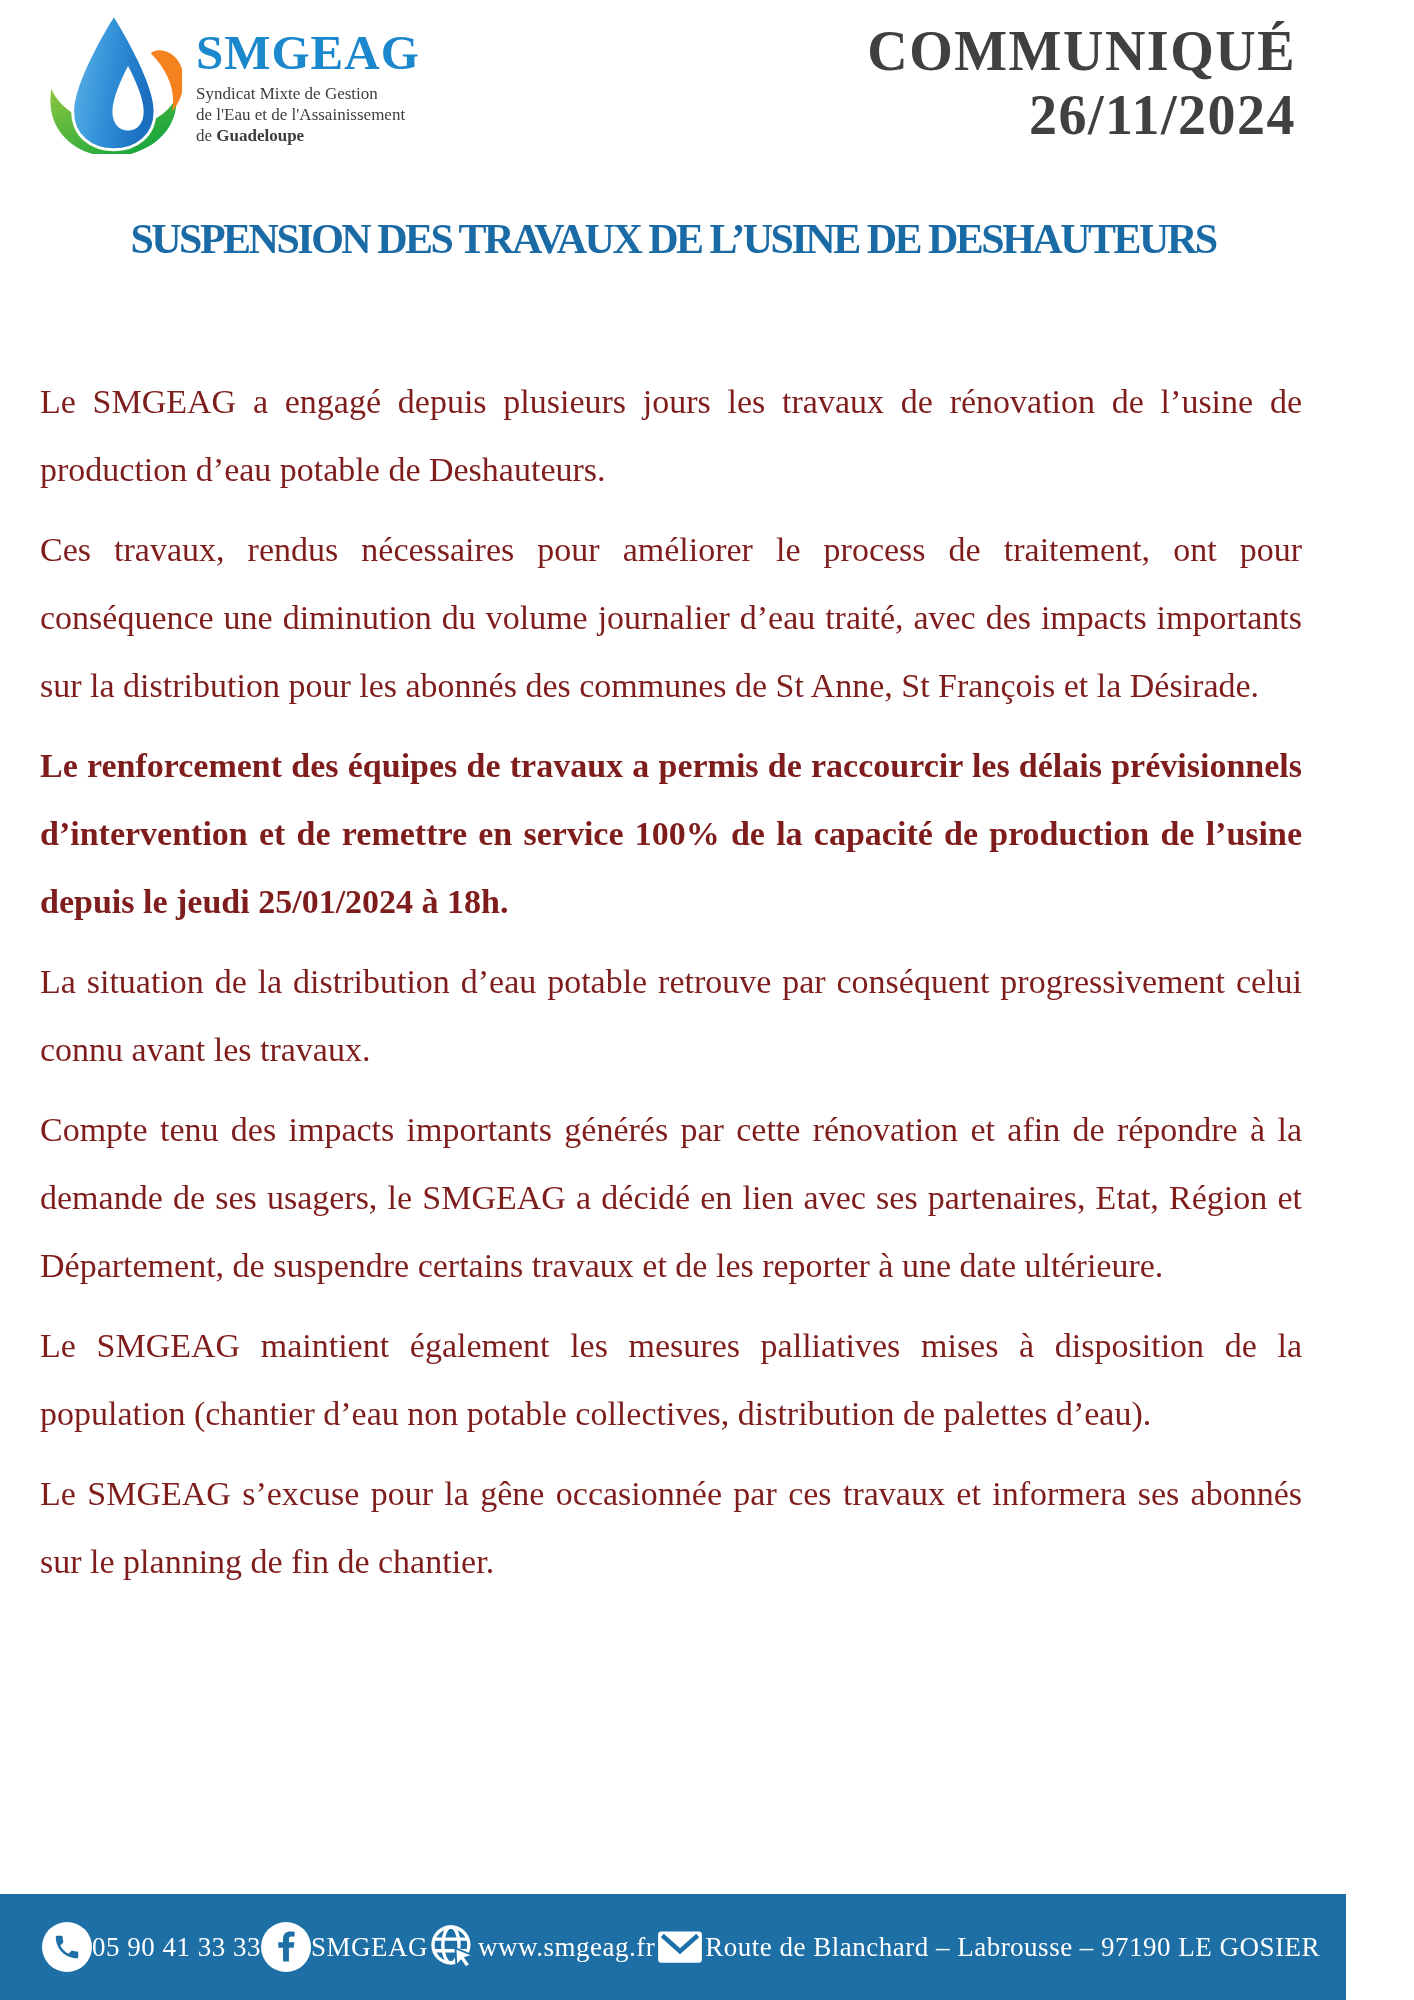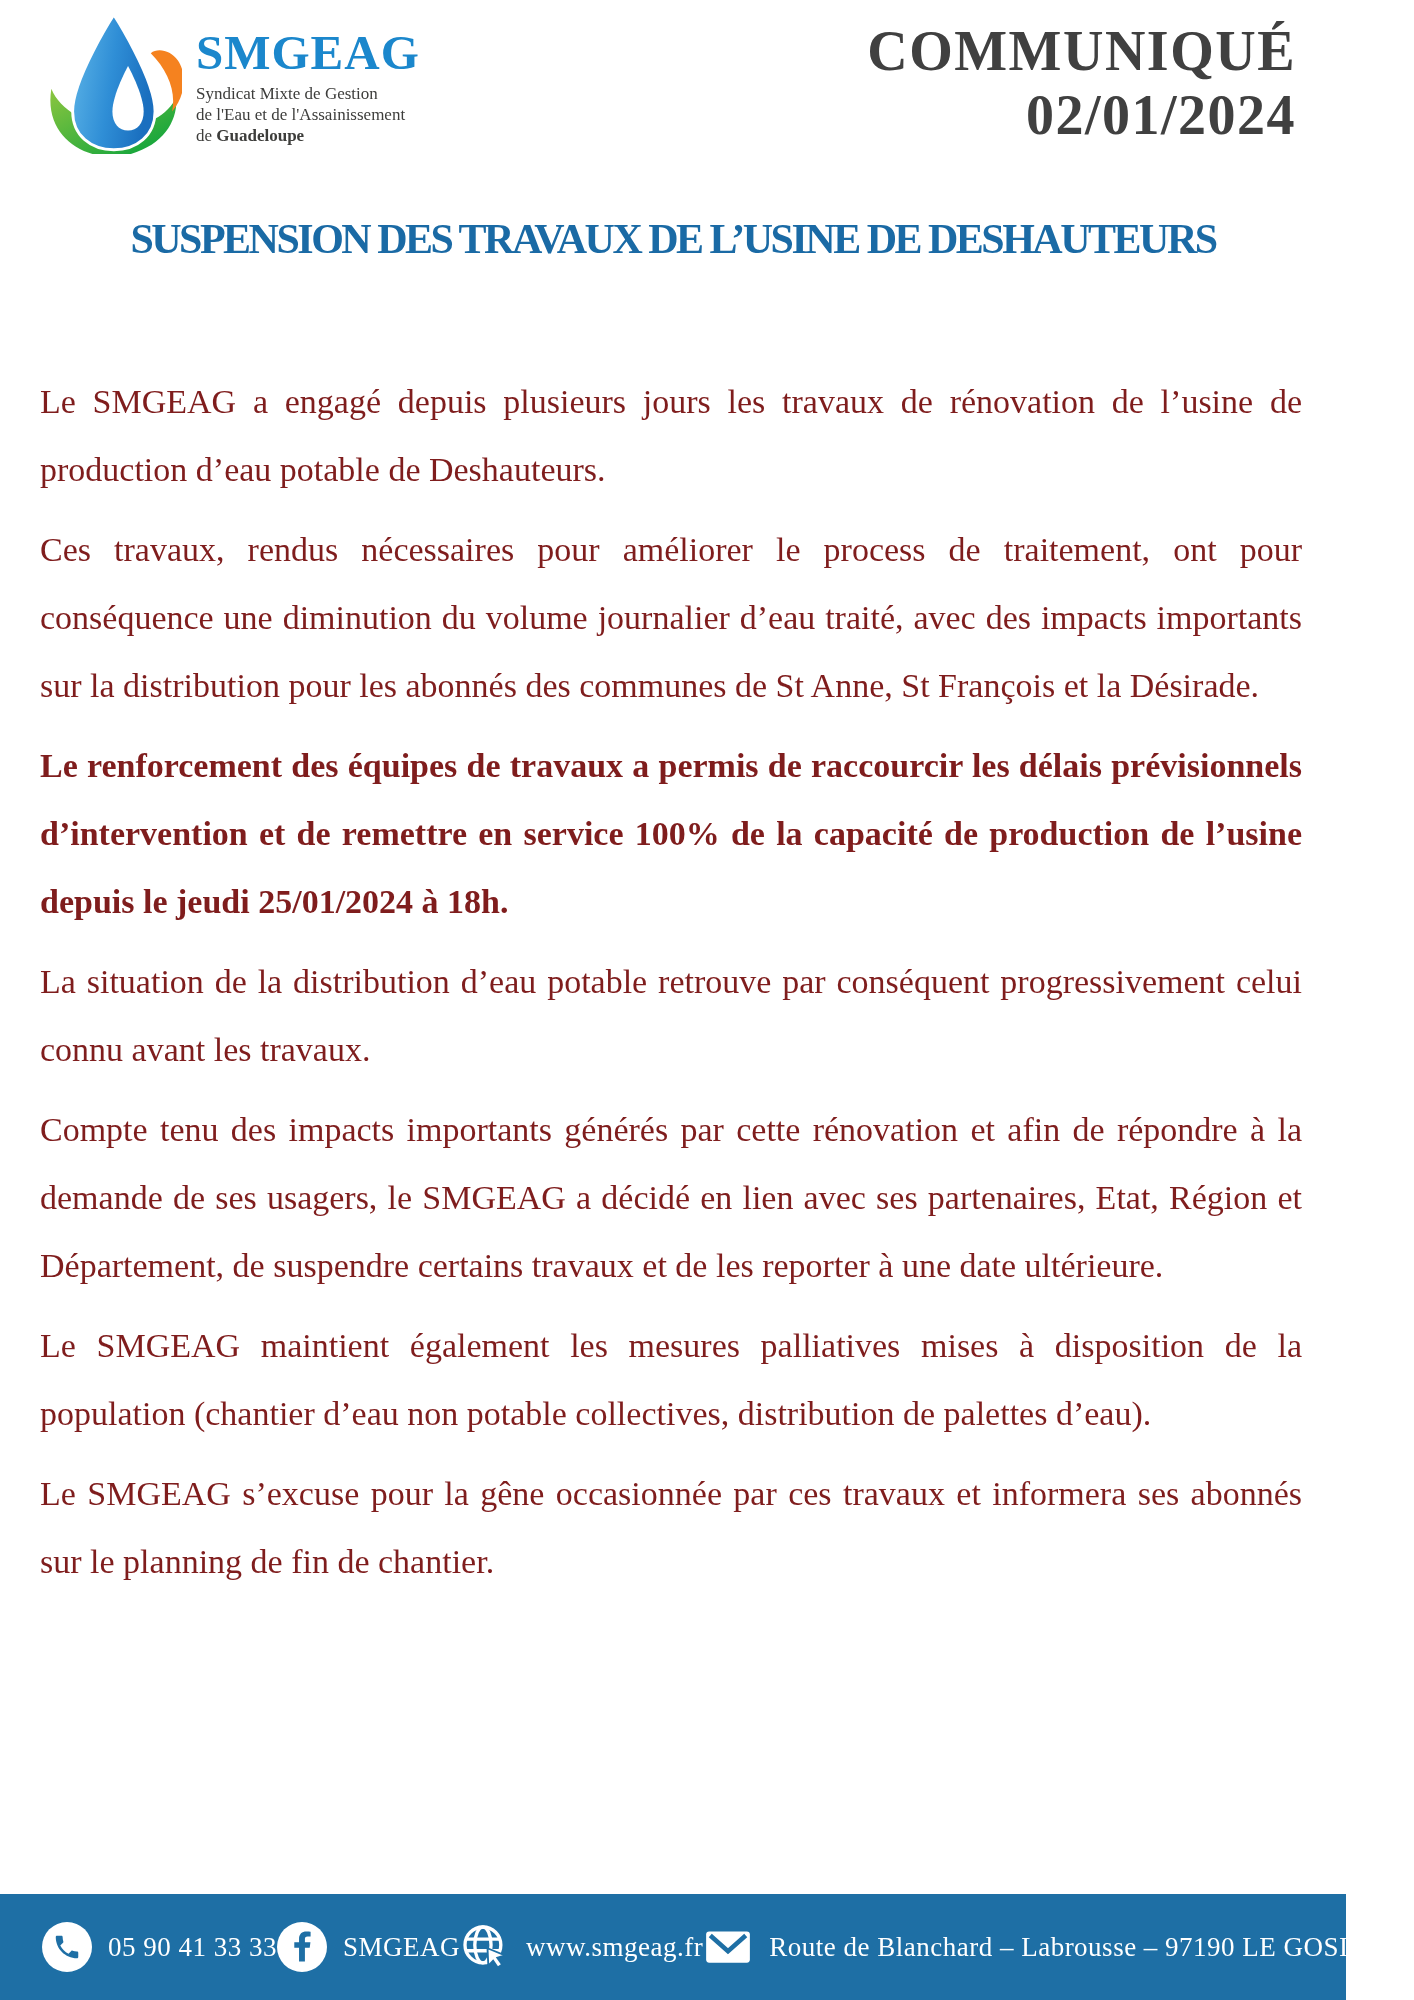--- a/index.html
+++ b/index.html
@@ -75,21 +75,21 @@
     position: absolute;
     left: 0; right: 0; bottom: 0;
     height: 106px;
     background: #1e6fa5;
     display: flex;
     align-items: center;
     justify-content: space-between;
     padding: 0 42px;
     color: #ffffff;
   }
-  .footer-item { display: flex; align-items: center; gap: 16px; }
+  .footer-item { display: flex; align-items: center; }
   .footer-item svg { width: 50px; height: 50px; flex: 0 0 auto; }
   .footer-label { font-size: 27px; letter-spacing: 0.5px; white-space: nowrap; }
 </style>
 </head>
 <body>
 
 <div class="page">
 
   <div class="header">
     <div class="logo-block">
@@ -120,21 +120,21 @@
         <div class="logo-tagline">
           <div>Syndicat Mixte de Gestion</div>
           <div>de l'Eau et de l'Assainissement</div>
           <div><span>de </span><span class="bold">Guadeloupe</span></div>
         </div>
       </div>
     </div>
 
     <div class="doc-meta">
       <div class="doc-type">COMMUNIQUÉ</div>
-      <div class="doc-date">02/01/2024</div>
+      <div class="doc-date">26/11/2024</div>
     </div>
   </div>
 
   <div class="title">
     <div>SUSPENSION DES TRAVAUX DE L’USINE DE DESHAUTEURS</div>
   </div>
 
   <div class="body-text">
     <p>Le SMGEAG a engagé depuis plusieurs jours les travaux de rénovation de l’usine de production d’eau potable de Deshauteurs.</p>
     <p>Ces travaux, rendus nécessaires pour améliorer le process de traitement, ont pour conséquence une diminution du volume journalier d’eau traité, avec des impacts importants sur la distribution pour les abonnés des communes de St Anne, St François et la Désirade.</p>

